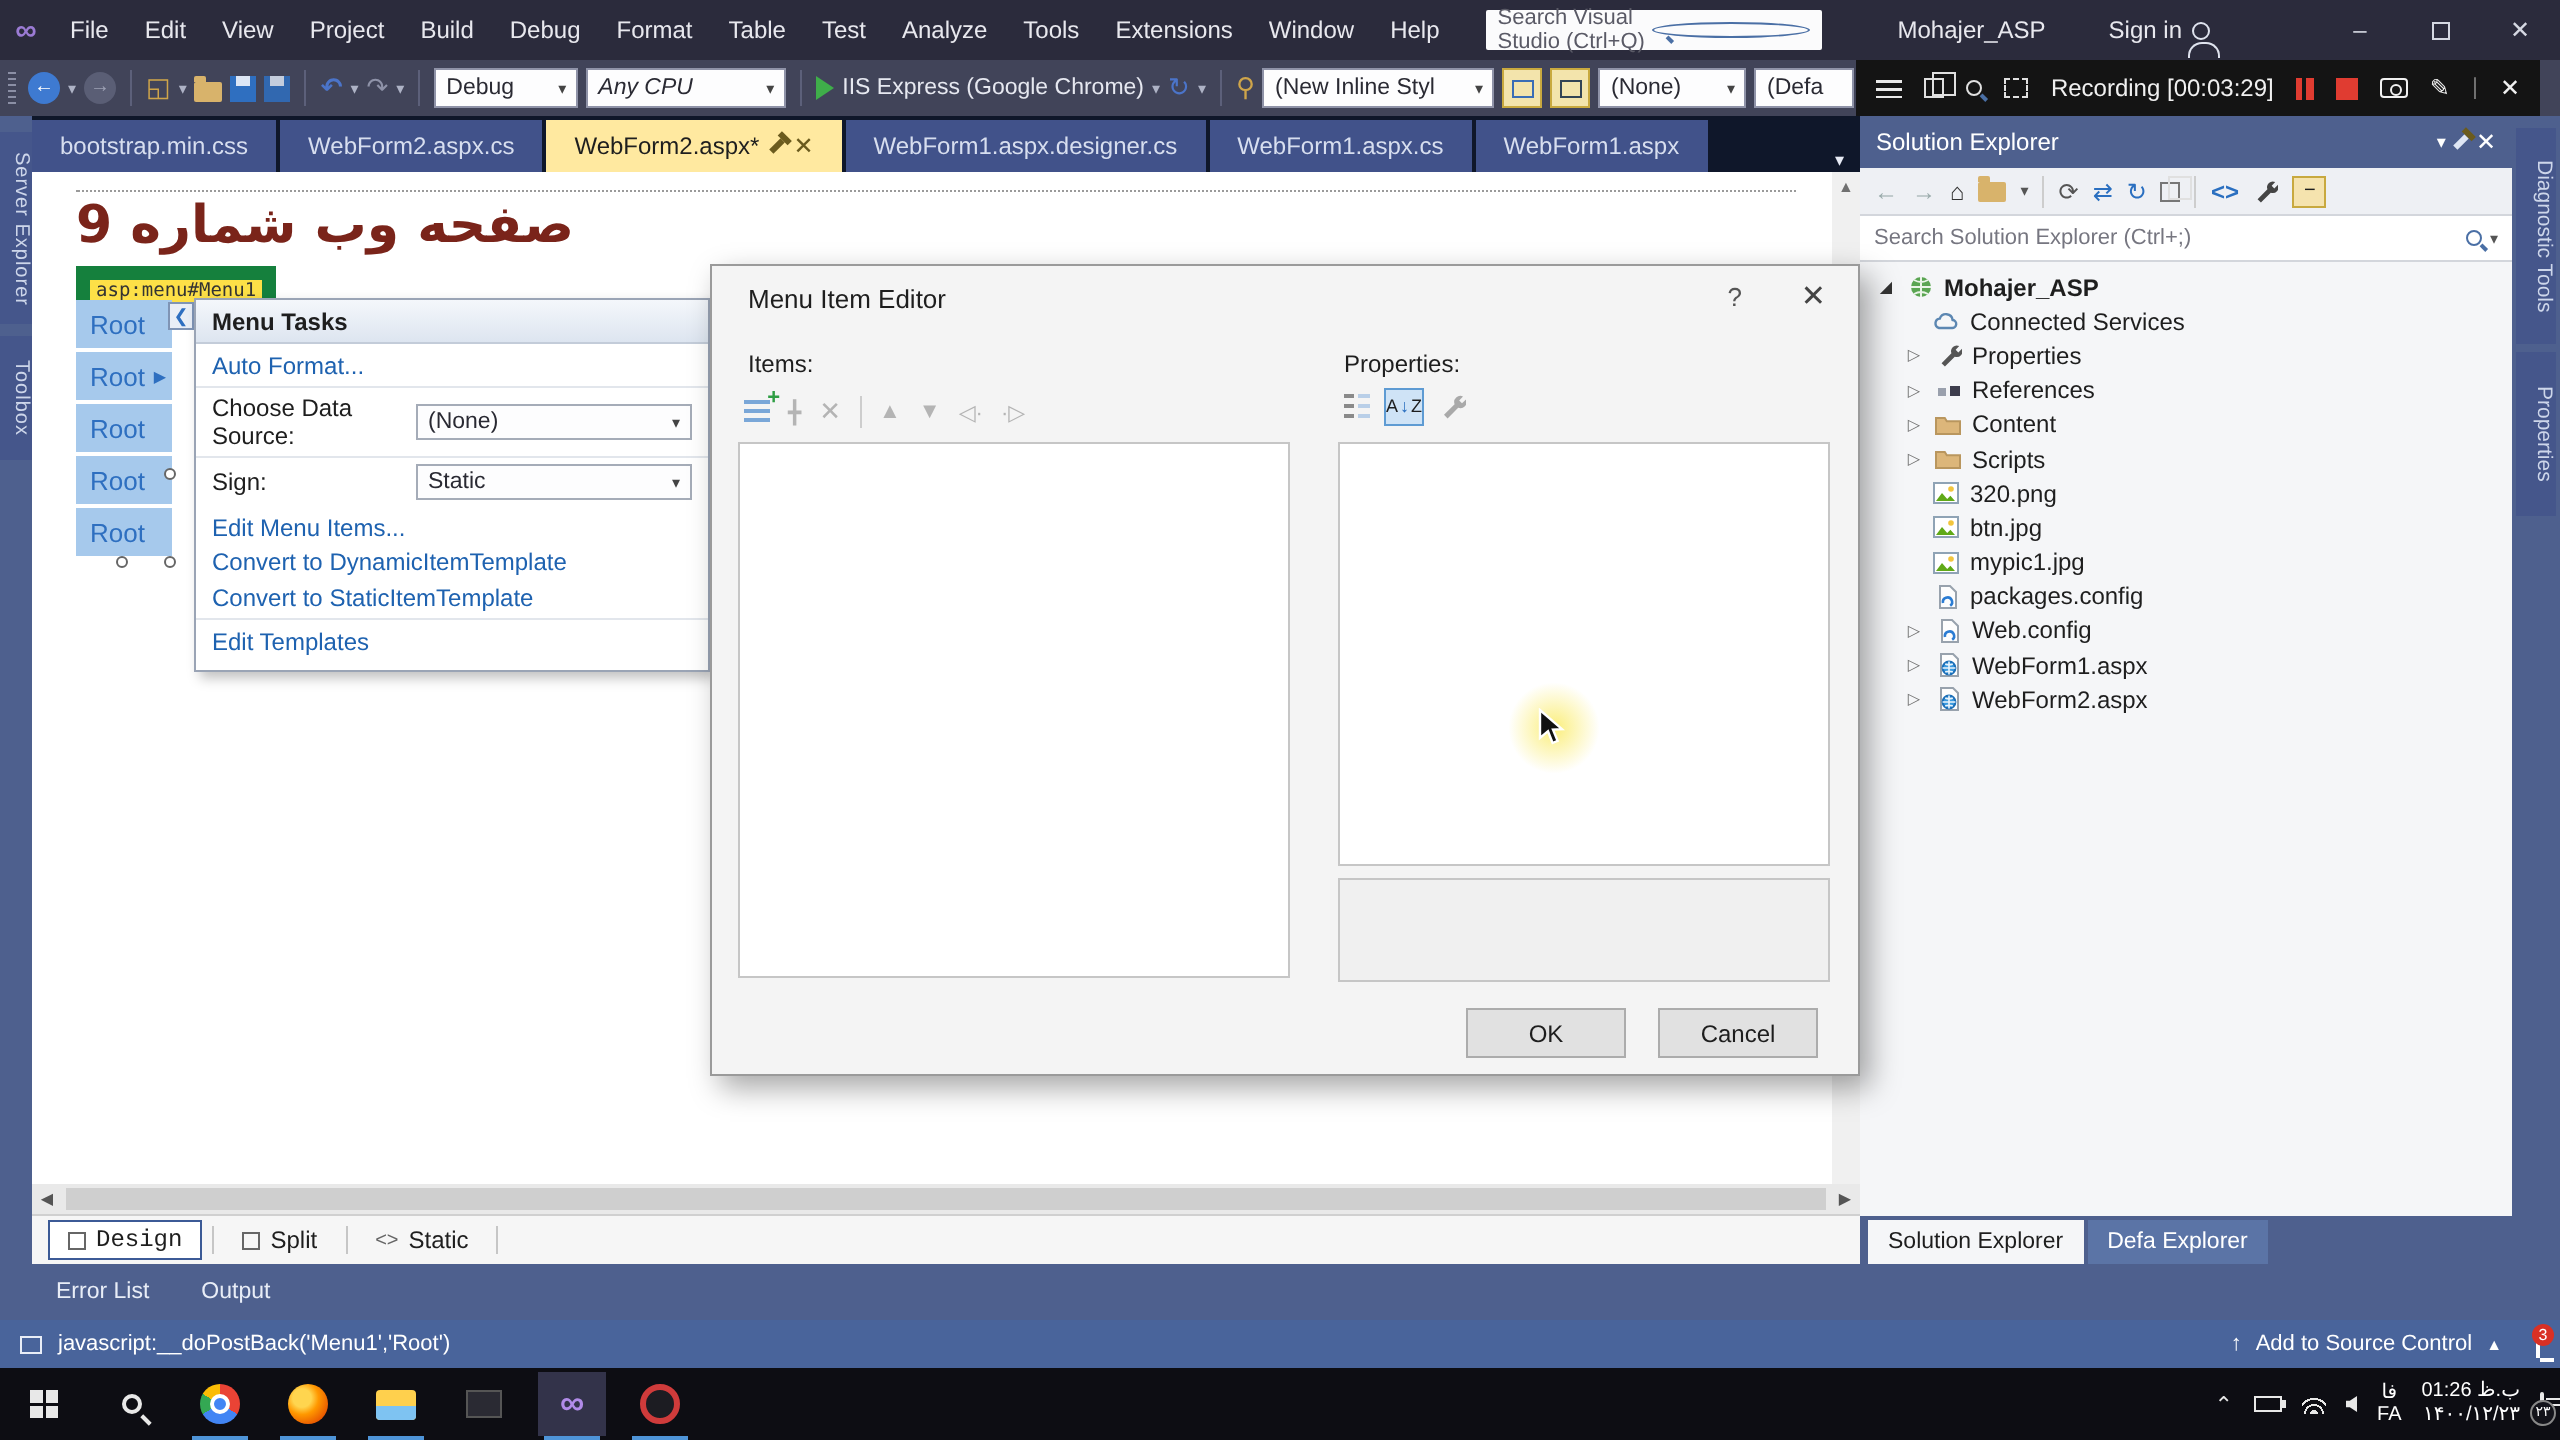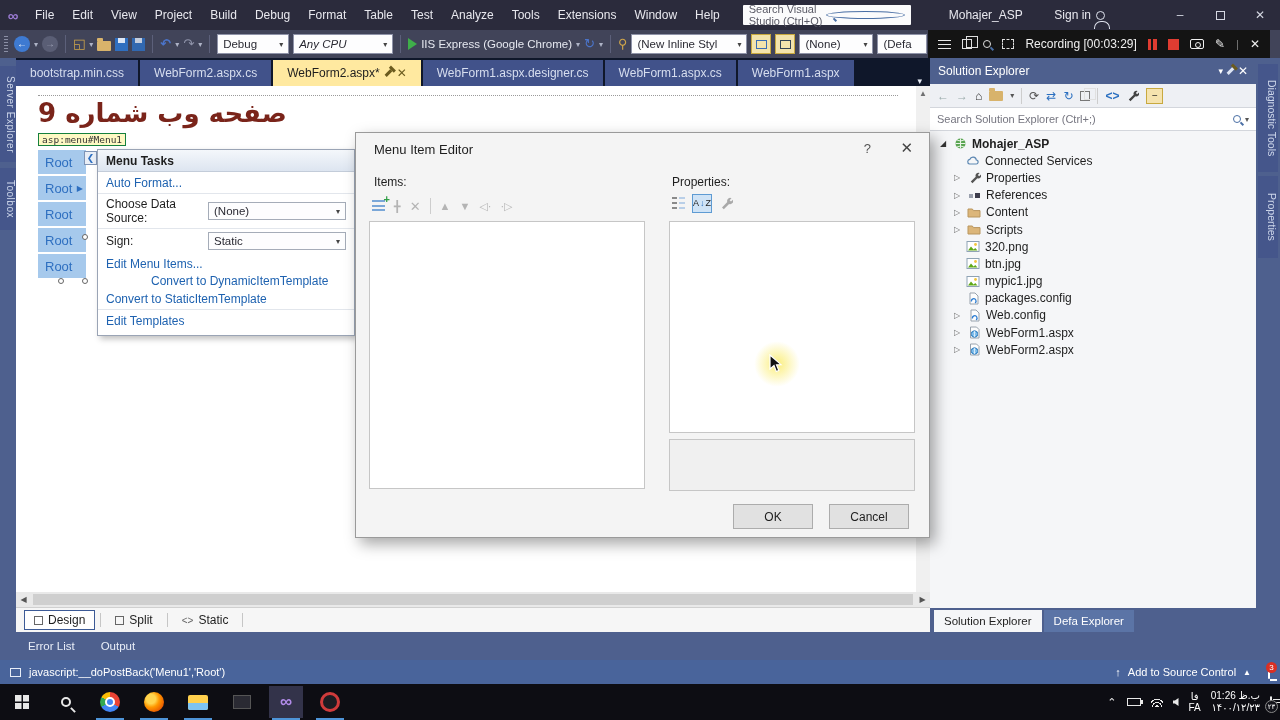--- a/index.html
+++ b/index.html
@@ -66,42 +66,42 @@
   .pin { width:3px; height:8px; background:#6b5b1e; position:relative; transform:rotate(45deg); display:inline-block; }
   .pin::before { content:""; position:absolute; top:-3px; left:-2px; width:7px; height:3px; background:#6b5b1e; }
   .ovf { margin-left:auto; color:#e7ebf5; font-size:9px; padding-right:8px; }
 
   
   .editor { left:16px; top:86px; width:914px; height:506px; background:#ffffff; }
   .dotline { position:absolute; left:22px; top:9px; width:860px; border-top:1px dotted #9a9a9a; }
   .vscroll { position:absolute; right:0; top:0; width:14px; height:506px; background:#f0f0f0; }
   .vscroll .arr { display:block; text-align:center; font-size:8px; color:#707070; padding-top:3px; }
   .heading { position:absolute; left:22px; top:12px; font-size:26px; font-weight:bold; color:#7a241a; font-family:"DejaVu Sans",sans-serif; }
-  .tagbox { position:absolute; left:22px; top:47px; font-family:"DejaVu Sans Mono","Liberation Mono",monospace; font-size:9.5px; color:#333; background:#fef9c3; border:1px solid #15803d; padding:0 3px; }
+  .tagbox { position:absolute; left:22px; top:47px; font-family:"DejaVu Sans Mono","Liberation Mono",monospace; font-size:9.5px; color:#333; background:#fde047; border:7px solid #15803d; padding:0 3px; }
   .menuctl { position:absolute; left:22px; top:64px; width:48px; }
   .mitem { height:24px; margin-bottom:2px; background:#a6c9ec; color:#2e6fc0; font-size:13px; display:flex; align-items:center; padding-left:7px; position:relative; }
   .mitem .sub { position:absolute; right:3px; font-size:8px; color:#2e6fc0; }
   .handle { position:absolute; width:6px; height:6px; border:1px solid #666; border-radius:50%; background:#fff; }
   .stag { position:absolute; left:68px; top:65px; width:13px; height:14px; background:#e9eef6; border:1px solid #7f94b5; color:#2e6fc0; font-size:9px; text-align:center; line-height:13px; }
 
   
   .smartpanel { position:absolute; left:81px; top:63px; width:258px; height:187px; background:#ffffff; border:1px solid #9aa4b5; box-shadow:3px 3px 6px rgba(0,0,0,.25); font-size:12px; }
   .sp-head { height:22px; background:linear-gradient(#f4f7fb,#dde5f0); border-bottom:1px solid #c3ccd9; font-weight:bold; color:#1e1e1e; display:flex; align-items:center; padding-left:8px; }
   .sp-link { color:#1e62b0; padding:4px 8px 3px; }
   .sp-row { display:flex; align-items:center; padding:3px 8px; color:#1e1e1e; }
   .sp-row .sel { height:18px; flex:0 0 138px; margin-left:auto; border-color:#a5acb8; }
   .sp-sep { border-top:1px solid #e2e6ec; }
 
   
   .hscroll { left:16px; top:592px; width:914px; height:15px; background:#e9e9e9; display:flex; align-items:center; }
   .hs-arr { width:15px; text-align:center; color:#555; font-size:8px; }
   .hs-thumb { height:11px; background:#cfcfcf; flex:1; margin:0 2px; }
   .viewtabs { left:16px; top:607px; width:914px; height:25px; background:#f6f6f6; border-top:1px solid #d0d0d0; display:flex; align-items:center; font-size:12px; color:#1e1e1e; padding-left:8px; gap:2px; }
   .vt { display:flex; align-items:center; gap:5px; padding:2px 9px; }
-  .vt.active { border:1px solid #3c5a96; background:#fff; }
+  .vt.active { border:1px solid #3c5a96; background:#fff;font-family:Liberation Mono, monospace; }
   .vticon { width:9px; height:9px; border:1px solid #666; display:inline-block; }
   .vsep { width:1px; height:14px; background:#c6c6c6; margin:0 3px; }
 
   
   .dialog { left:355px; top:132px; width:575px; height:406px; background:#f4f4f4; border:1px solid #9a9a9a; box-shadow:5px 6px 14px rgba(0,0,0,.35); font-size:12px; color:#1e1e1e; z-index:50; }
   .dlg-title { position:absolute; left:18px; top:9px; font-size:13px; }
   .dlg-help { position:absolute; right:58px; top:8px; color:#555; font-size:13px; }
   .dlg-close { position:absolute; right:16px; top:6px; color:#444; font-size:15px; }
   .dlg-label { position:absolute; font-size:12px; }
   .lbox { position:absolute; background:#fff; border:1px solid #c6c6c6; }
@@ -358,21 +358,21 @@
       </div>
       <div class="sp-sep"></div>
       <div class="sp-row">
         <span>Sign:</span>
         <span class="sel">
           <span>Static</span>
             <span class="caret">▾</span>
         </span>
       </div>
       <div class="sp-link">Edit Menu Items...</div>
-      <div class="sp-link" style="padding-top:0;margin-left:45px;">Convert to DynamicItemTemplate</div>
+      <div class="sp-link" style="padding-top:0;">Convert to DynamicItemTemplate</div>
       <div class="sp-link" style="padding-top:1px;">Convert to StaticItemTemplate</div>
       <div class="sp-sep"></div>
       <div class="sp-link">Edit Templates</div>
     </div>
   </div>
 
   <div class="abs dialog">
     <div class="dlg-title">Menu Item Editor</div>
     <div class="dlg-help">?</div>
     <div class="dlg-close">✕</div>

